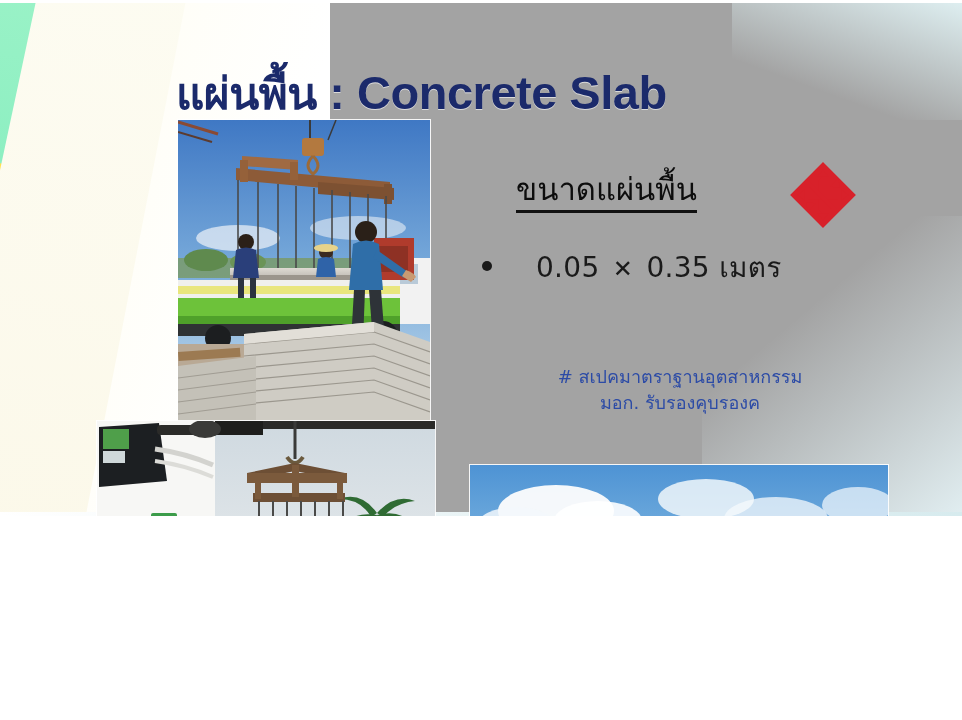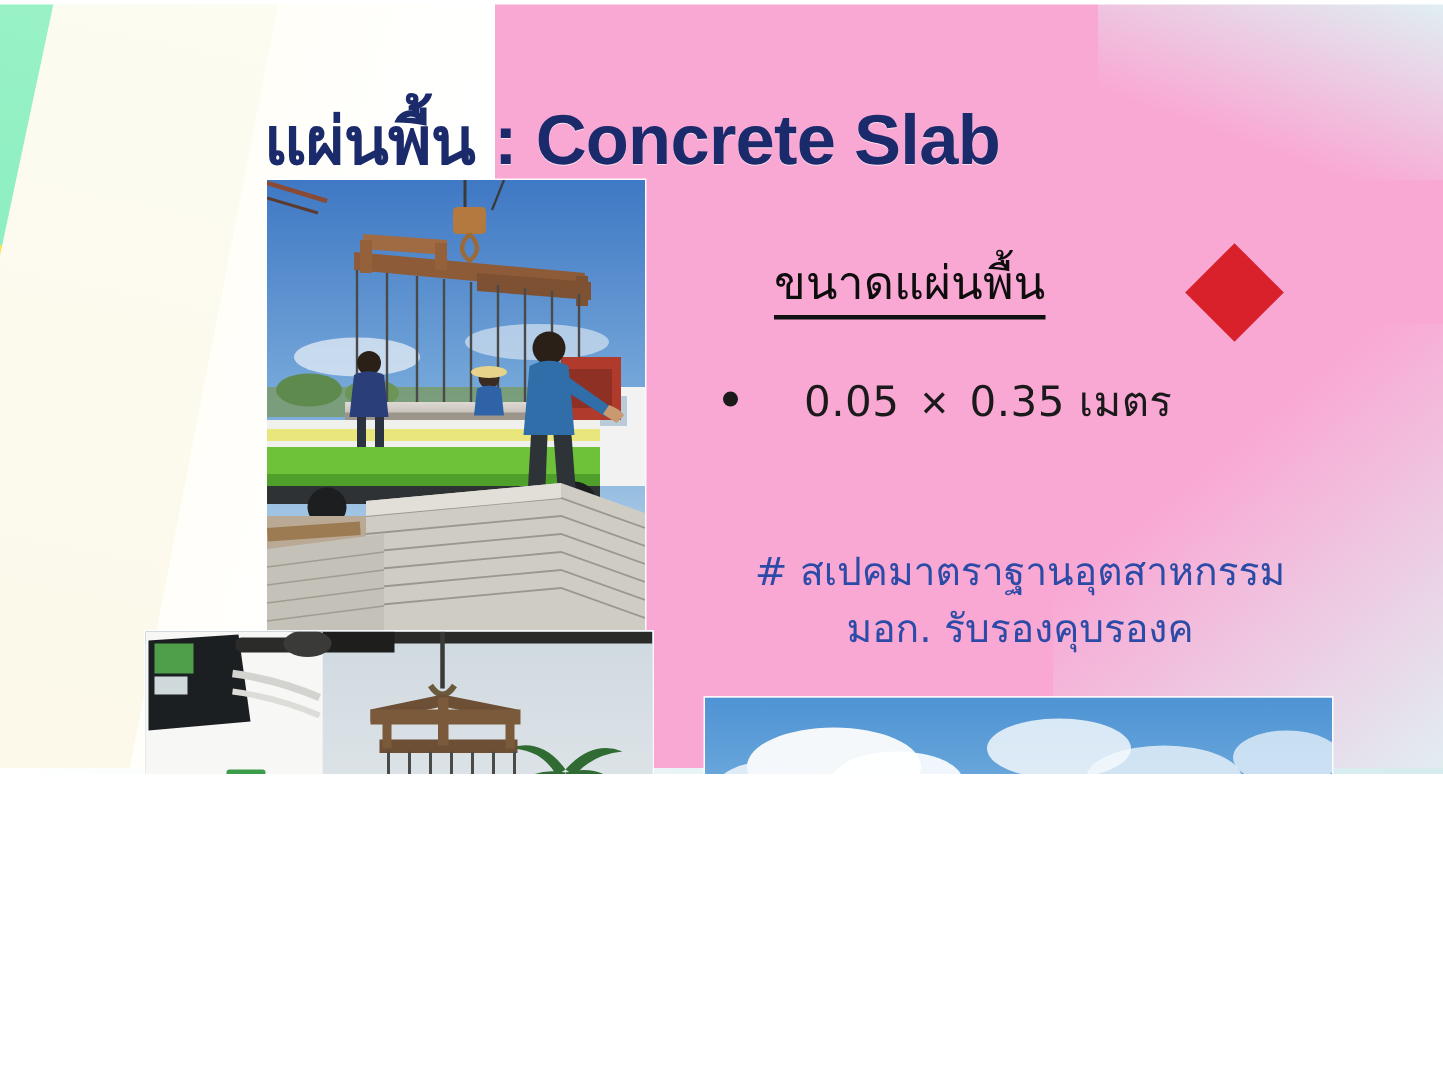--- a/index.html
+++ b/index.html
@@ -1,21 +1,21 @@
 <!DOCTYPE html>
 <html><head>
 <meta charset="utf-8">
 <style>
   * { margin:0; padding:0; box-sizing:border-box; }
   body {
     width:962px; height:720px; overflow:hidden;
     font-family:"Liberation Sans","DejaVu Sans",sans-serif;
     background:#ffffff;
   }
-  .slide { position:relative; width:962px; height:516px; background:#f9a8d4; overflow:hidden;padding-left:45px; }
+  .slide { position:relative; width:962px; height:516px; background:#a3a3a3; overflow:hidden;padding-left:45px; }
 
   
   .fan { position:absolute; left:0; top:0; width:330px; height:720px; overflow:hidden; }
   .band { position:absolute; left:-160px; top:-60px; width:460px; height:860px; transform-origin:50% 50%; }
   .b-cream   { background:linear-gradient(180deg,#fdfcf2,#fbf7e6); transform:rotate(12deg) translateX(120px); }
   .b-green   { background:linear-gradient(180deg,#9df3c8,#5fe3b0); transform:rotate(12deg) translateX(30px); width:240px; }
   .b-yellow  { background:linear-gradient(180deg,#ffe14e,#ffd21f); transform:rotate(12deg) translateX(60px); width:120px; top:150px; height:720px; }
   .b-blue    { background:linear-gradient(165deg,#8b6fb8 0%,#7f7fc4 14%,#5a9fd4 32%,#29b6d8 52%,#1fc3e0 75%,#12c8e8 100%);
                transform:rotate(12deg) translateX(-90px); width:320px; }
   .b-red     { background:linear-gradient(180deg,#f0455c,#fb6a4a); transform:rotate(12deg) translateX(90px); width:120px; top:290px; height:560px; }
@@ -44,21 +44,21 @@
   .subhead { position:absolute; left:516px; top:172px;
              font-family:"DejaVu Sans",sans-serif; font-size:31px; color:#0d0d0d;
              border-bottom:3px solid #111; padding-bottom:2px; line-height:1.15; }
   .bullet-row { position:absolute; left:482px; top:245px; display:flex; align-items:baseline; gap:44px; }
   .bullet-dot { width:10px; height:10px; border-radius:50%; background:#1a1a1a; display:inline-block;
                 position:relative; top:-6px; }
   .bullet-text { font-family:"DejaVu Sans",sans-serif; font-size:28px; color:#1a1a1a; letter-spacing:.3px; }
   .bullet-text .x { font-weight:bold; font-size:24px; padding:0 4px; }
 
   .note { position:absolute; left:470px; top:364px; width:420px; text-align:center;
-          font-family:"DejaVu Sans",sans-serif; font-size:26px; color:#2c4ba6; line-height:1.45; }
+          font-family:"DejaVu Sans",sans-serif; font-size:18px; color:#2c4ba6; line-height:1.45; }
 
   
   .tis-logo { position:absolute; left:788px; top:160px; width:70px; height:70px; }
 
   
   .photo { position:absolute; overflow:hidden; background:#c8d4de;
            box-shadow:0 0 0 1px rgba(255,255,255,.9); }
   #photo-1 { left:178px; top:120px; width:252px; height:302px; }
   #photo-2 { left:97px;  top:421px; width:338px; height:276px; }
   #photo-3 { left:470px; top:465px; width:418px; height:228px; }

